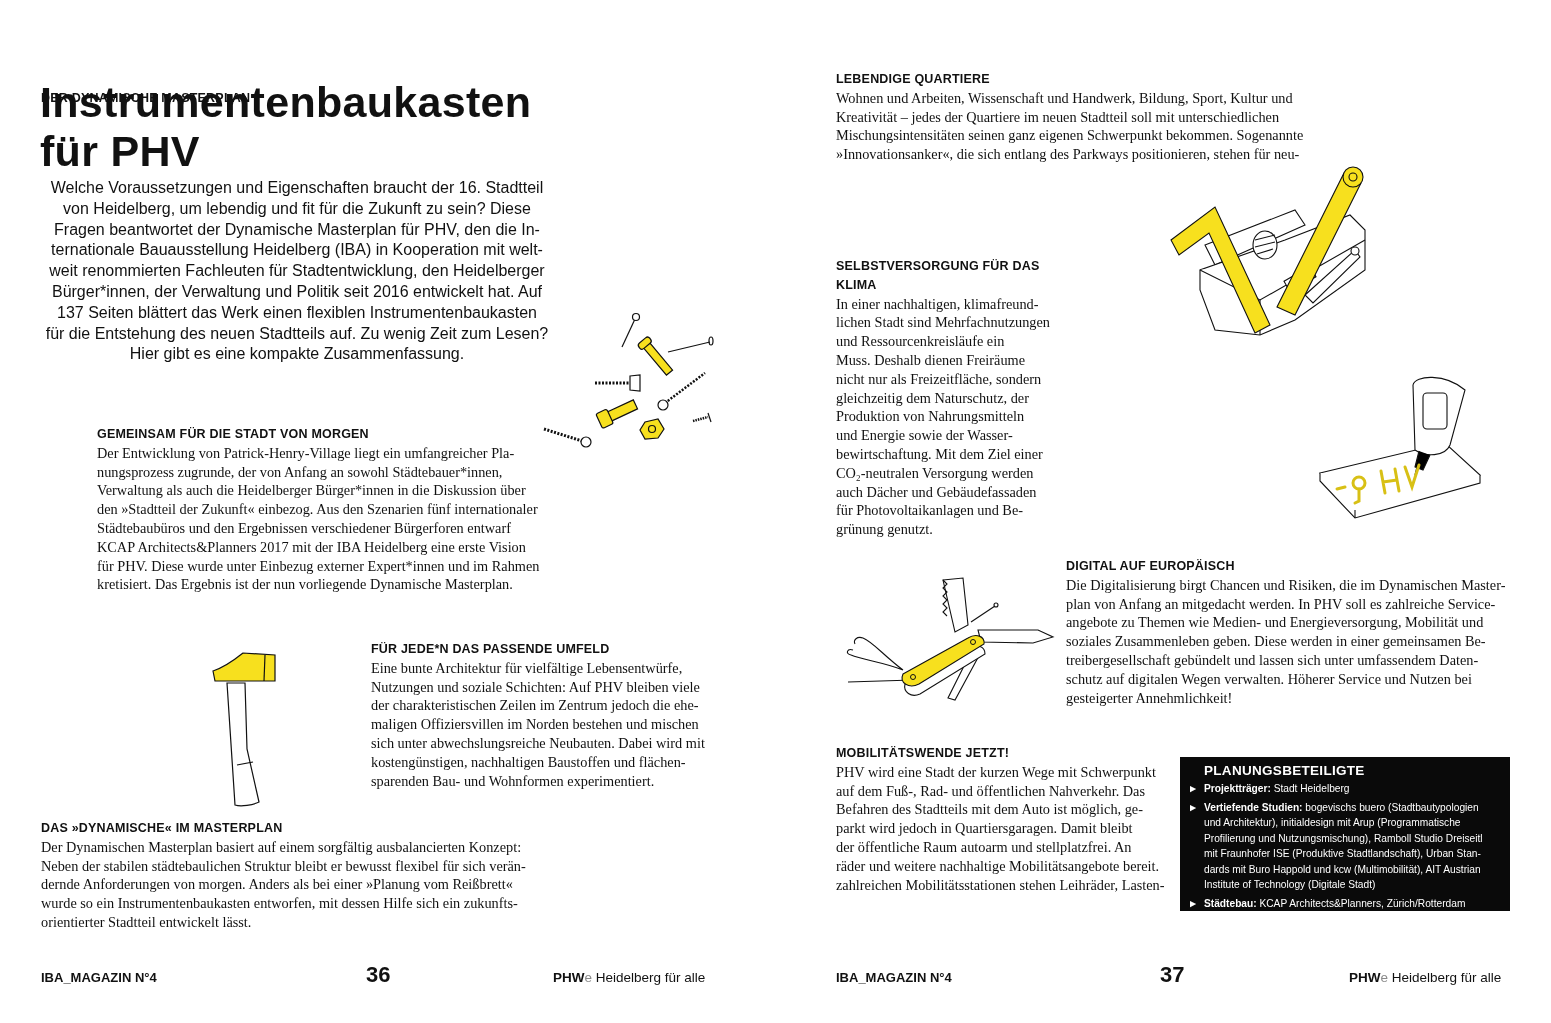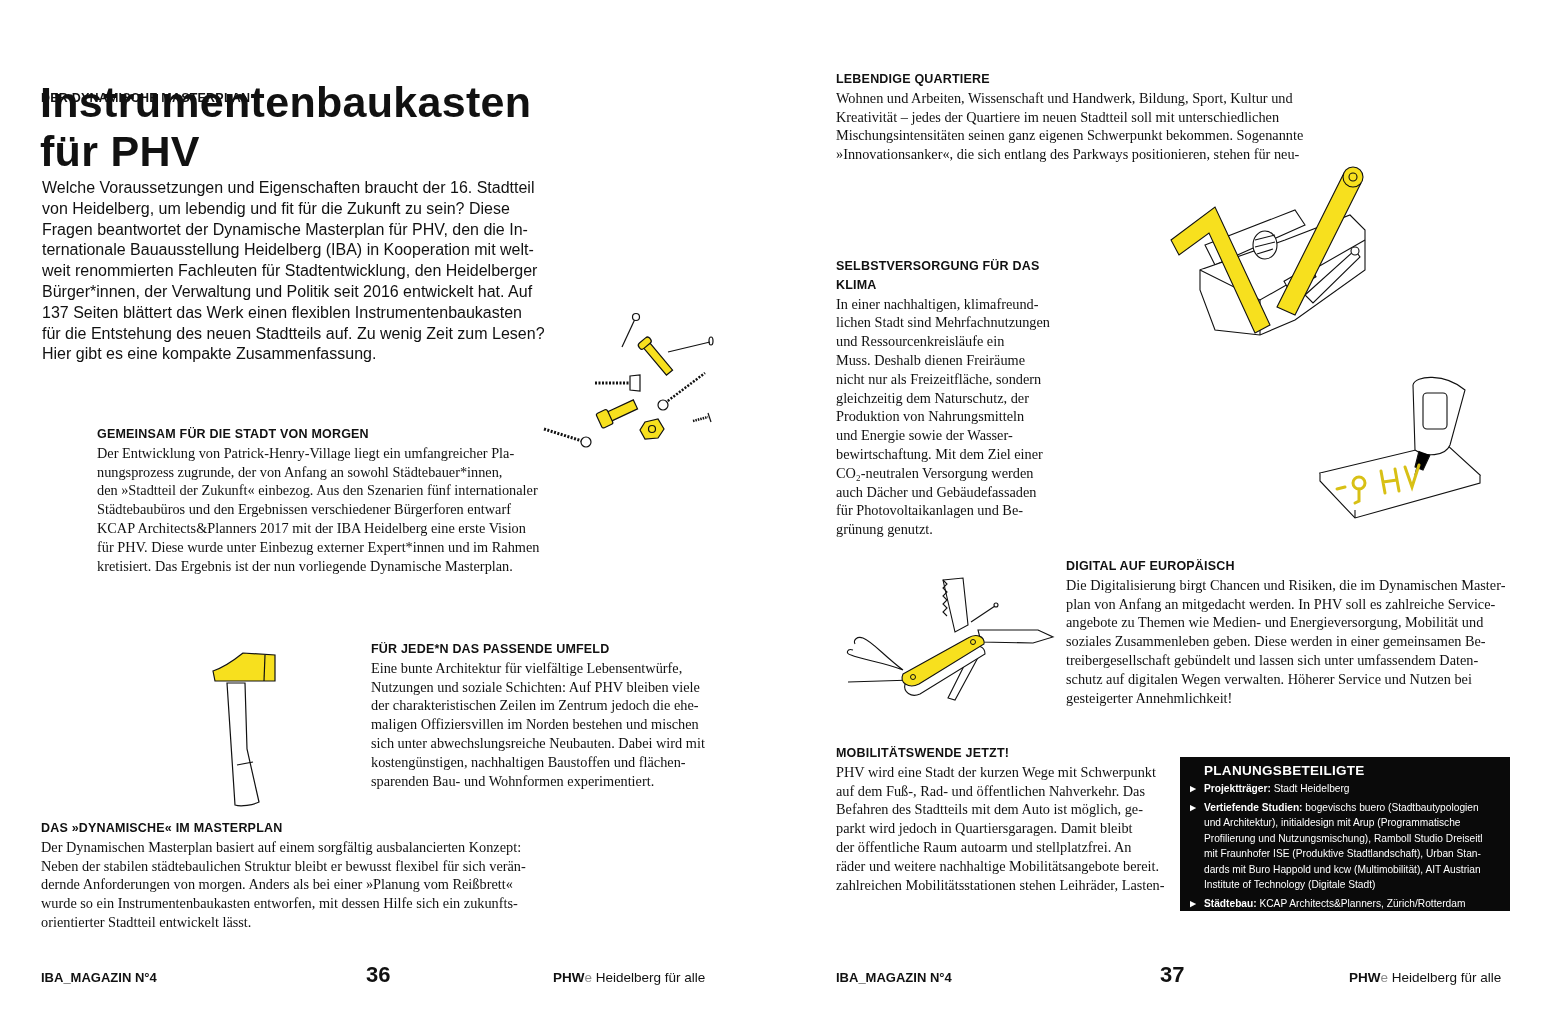--- a/index.html
+++ b/index.html
@@ -1,20 +1,20 @@
 <!DOCTYPE html>
 <html><head>
 <meta charset="utf-8">
 <style>
   html, body { margin: 0; padding: 0; background: #ffffff; }
   body { width: 1551px; height: 1023px; position: relative; overflow: hidden; color: #111; }
   .abs { position: absolute; }
   .kicker { font-family: "Liberation Sans", sans-serif; font-weight: 700; font-size: 12.5px; letter-spacing: 0.2px; margin-top: 48px; }
   .title { font-family: "Liberation Sans", sans-serif; font-weight: 700; font-size: 43px; line-height: 49px; letter-spacing: 0.3px; }
-  .lead { font-family: "Liberation Sans", sans-serif; font-size: 16px; line-height: 20.8px; }
+  .lead { font-family: "Liberation Sans", sans-serif; font-size: 16px; line-height: 20.8px; text-align: center; }
   .head { font-family: "Liberation Sans", sans-serif; font-weight: 700; font-size: 12.5px; line-height: 18.8px; letter-spacing: 0.2px; }
   .body { font-family: "Liberation Serif", serif; font-size: 14.3px; line-height: 18.8px; }
   .footer-mag { font-family: "Liberation Sans", sans-serif; font-weight: 700; font-size: 13px; }
   .footer-num { font-family: "Liberation Sans", sans-serif; font-weight: 700; font-size: 22px; }
   .footer-brand { font-family: "Liberation Sans", sans-serif; font-size: 13.5px; }
   .footer-brand .phw { font-weight: 700; }
   .footer-brand .we { color: #8a8a8a; }
   .box { background: #0a0a0a; color: #fff; font-family: "Liberation Sans", sans-serif; }
   .box-title { font-weight: 700; font-size: 13.5px; letter-spacing: 0.3px; }
   .box-item { font-size: 10.2px; line-height: 15.5px; position: relative; padding-left: 18px; margin-top: 3px; }
@@ -80,20 +80,21 @@
       <circle cx="46" cy="137" r="5" fill="#fff"></circle>
     </g>
   </svg>
 </div>
 
 <div class="abs" style="left:97px; top:425px; width:470px;">
   <div class="head">GEMEINSAM FÜR DIE STADT VON MORGEN</div>
   <div class="body">
     <div>Der Entwicklung von Patrick-Henry-Village liegt ein umfangreicher Pla-</div>
     <div>nungsprozess zugrunde, der von Anfang an sowohl Städtebauer*innen,</div>
+    <div>Verwaltung als auch die Heidelberger Bürger*innen in die Diskussion über</div>
     <div>den »Stadtteil der Zukunft« einbezog. Aus den Szenarien fünf internationaler</div>
     <div>Städtebaubüros und den Ergebnissen verschiedener Bürgerforen entwarf</div>
     <div>KCAP Architects&amp;Planners 2017 mit der IBA Heidelberg eine erste Vision</div>
     <div>für PHV. Diese wurde unter Einbezug externer Expert*innen und im Rahmen</div>
     <div>kretisiert. Das Ergebnis ist der nun vorliegende Dynamische Masterplan.</div>
   </div>
 </div>
 
 <div class="abs" style="left:205px; top:645px; width:80px; height:170px;">
   <svg width="80" height="170" viewBox="0 0 80 170">

